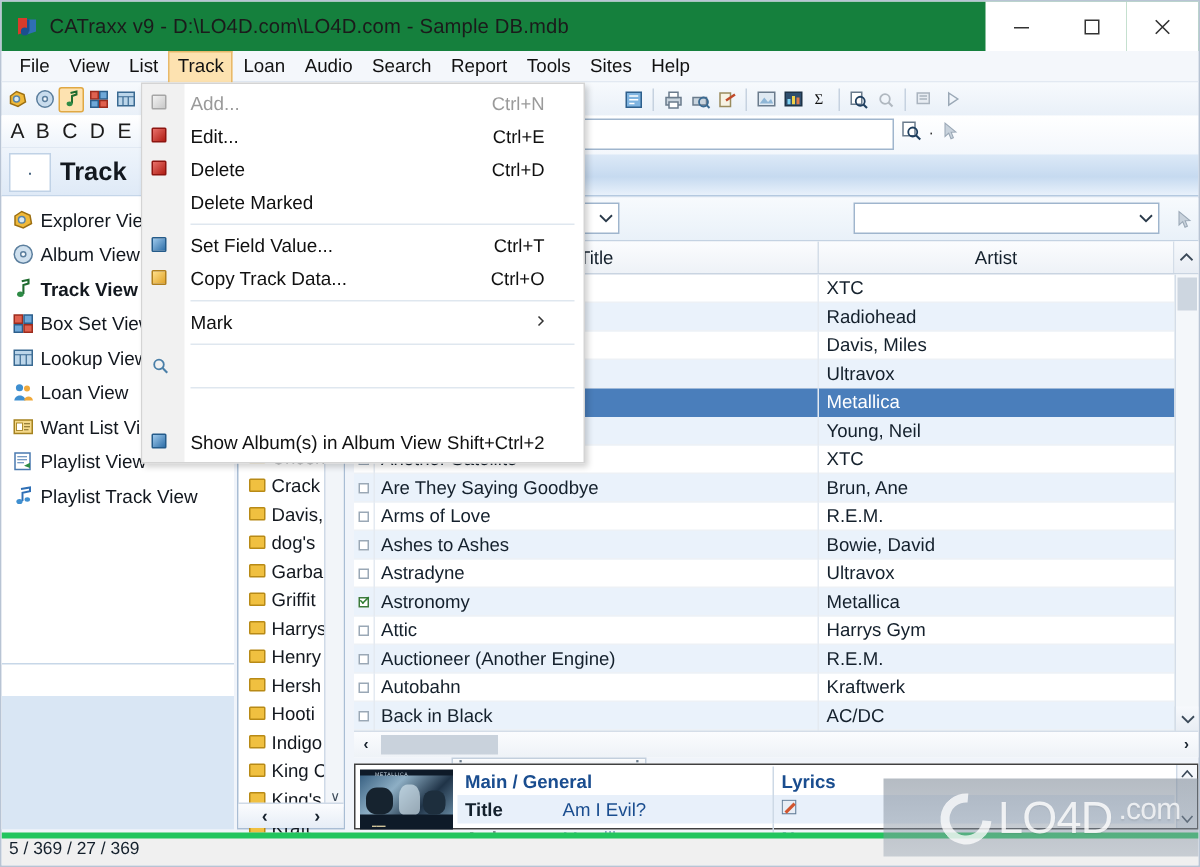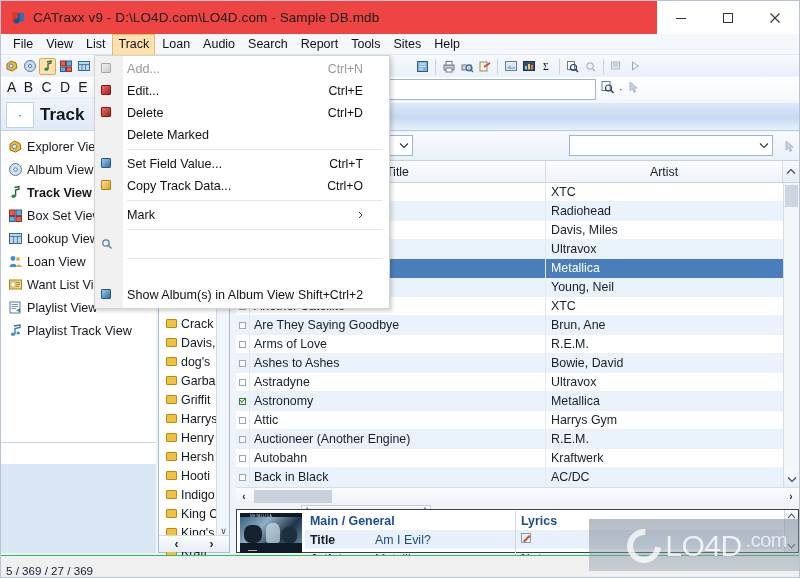--- a/index.html
+++ b/index.html
@@ -15,21 +15,21 @@
     position: relative;
     width: 800px; height: 578px;
     border: 1px solid #b8c4d4;
     background: #f0f4fa;
     overflow: hidden;
   }
 
   
   .titlebar {
     position: absolute; left: 0; top: 0; width: 798px; height: 33px;
-    background: #ef4444;
+    background: #15803d;
     display: flex; align-items: center;
   }
   .titlebar-icon {
     width: 16px; height: 16px; margin-left: 9px; margin-right: 7px;
     position: relative; flex: 0 0 auto;
   }
   .titlebar-text {
     font-size: 13.5px; color: #1b1b1b; letter-spacing: 0.1px;
     white-space: nowrap;
   }
@@ -311,22 +311,22 @@
   .detail-vscroll {
     position: absolute; right: 0; top: 0; width: 14px; height: 42px;
     background: linear-gradient(to bottom,#f7f9fc,#e8edf4); border-left: 1px solid #cfdae7;
     display: flex; flex-direction: column; justify-content: space-between; align-items: center;
     font-size: 9px; color: #3c4a59; padding: 1px 0;
   }
 
   
   .statusbar {
     position: absolute; left: 0; bottom: 0; width: 798px; height: 22px;
-    background: #f0f0f0; border-top: 1px solid #22c55e;
-    display: flex; align-items: flex-end;
+    background: #f0f0f0; border-top: 4px solid #22c55e;
+    display: flex; align-items: flex-start;
   }
   .status-cell { font-size: 11.6px; color: #14202c; padding-left: 5px; }
 
   
   .dropdown {
     position: absolute; left: 93px; top: 54px; width: 296px;
     background: #ffffff; border: 1px solid #d4d4d4;
     box-shadow: 2px 2px 4px rgba(0,0,0,.18);
     z-index: 100; padding: 2px 0 2px 0;
   }

